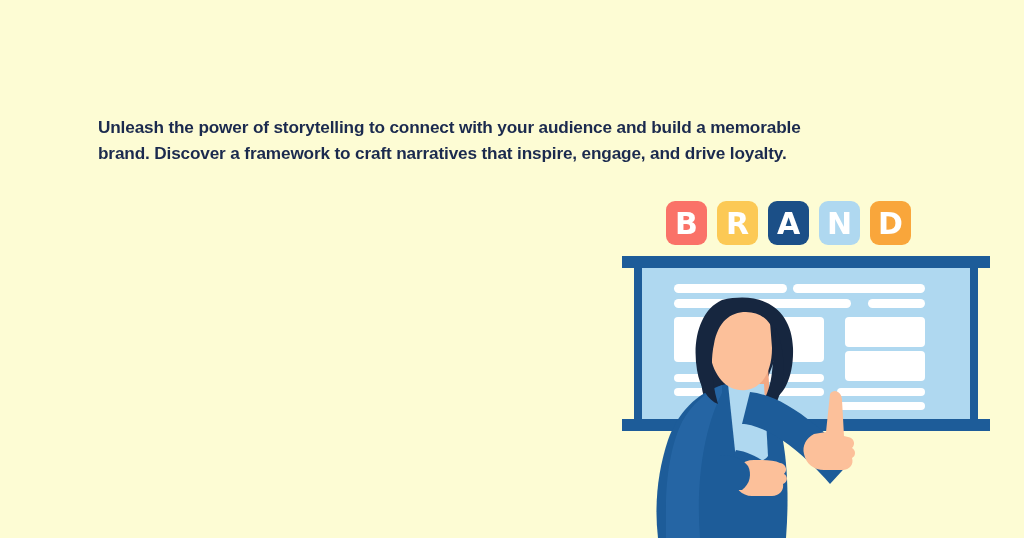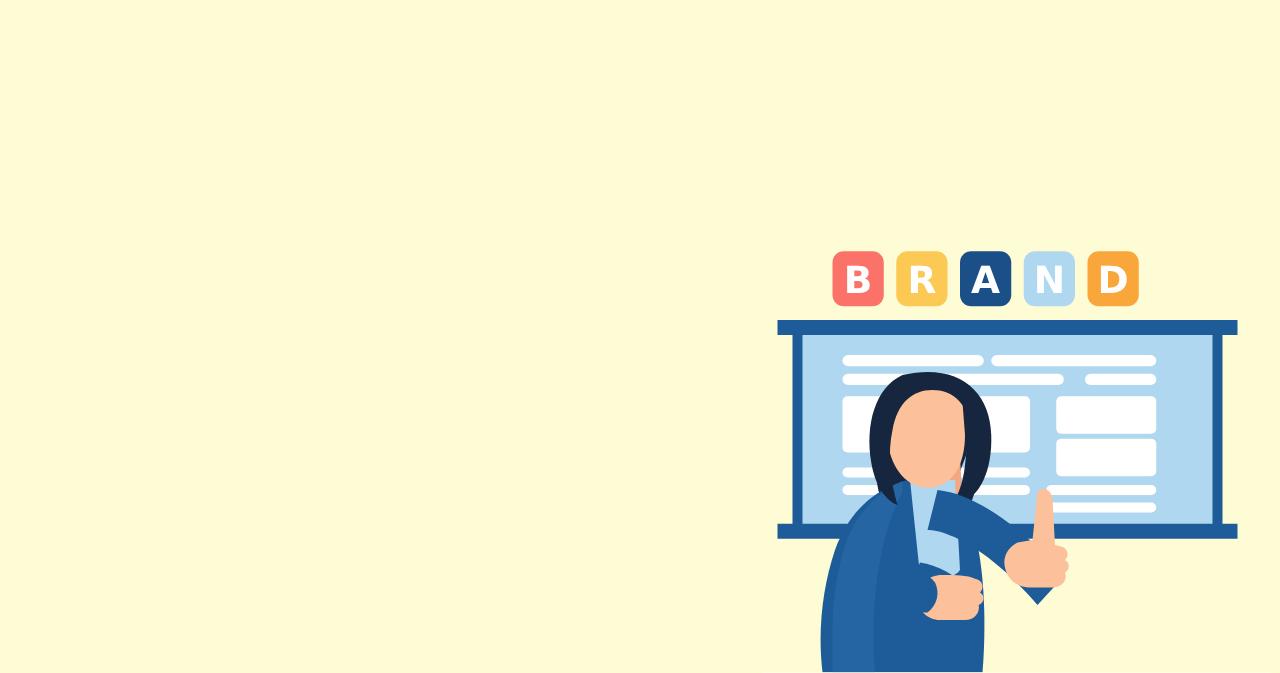--- a/index.html
+++ b/index.html
@@ -47,20 +47,21 @@
     font-family: "DejaVu Sans", sans-serif;
     font-weight: bold;
     font-size: 30px;
   }
 </style>
 </head>
 <body>
 
 <div id="slide">
 
+  <p id="body-copy">Unleash the power of storytelling to connect with your audience and build a memorable brand. Discover a framework to craft narratives that inspire, engage, and drive loyalty.</p>
 
   <div id="illustration">
     <svg viewBox="0 0 424 350" xmlns="http://www.w3.org/2000/svg">
 
       <g>
 
         <g>
           <rect x="66" y="13" width="41" height="44" rx="9" fill="#FA7268"></rect>
           <text class="tile-letter" x="86.5" y="46" text-anchor="middle" fill="#FFFFFF">B</text>
         </g>

